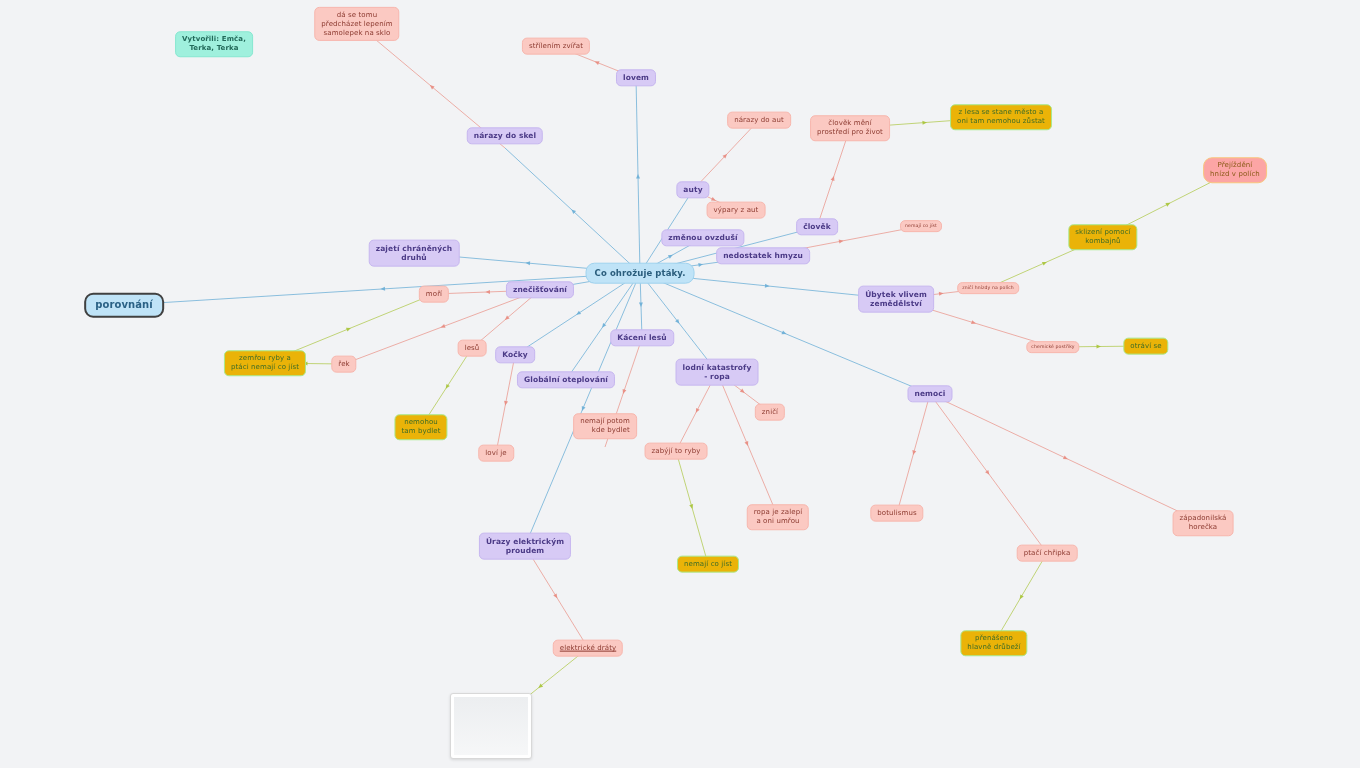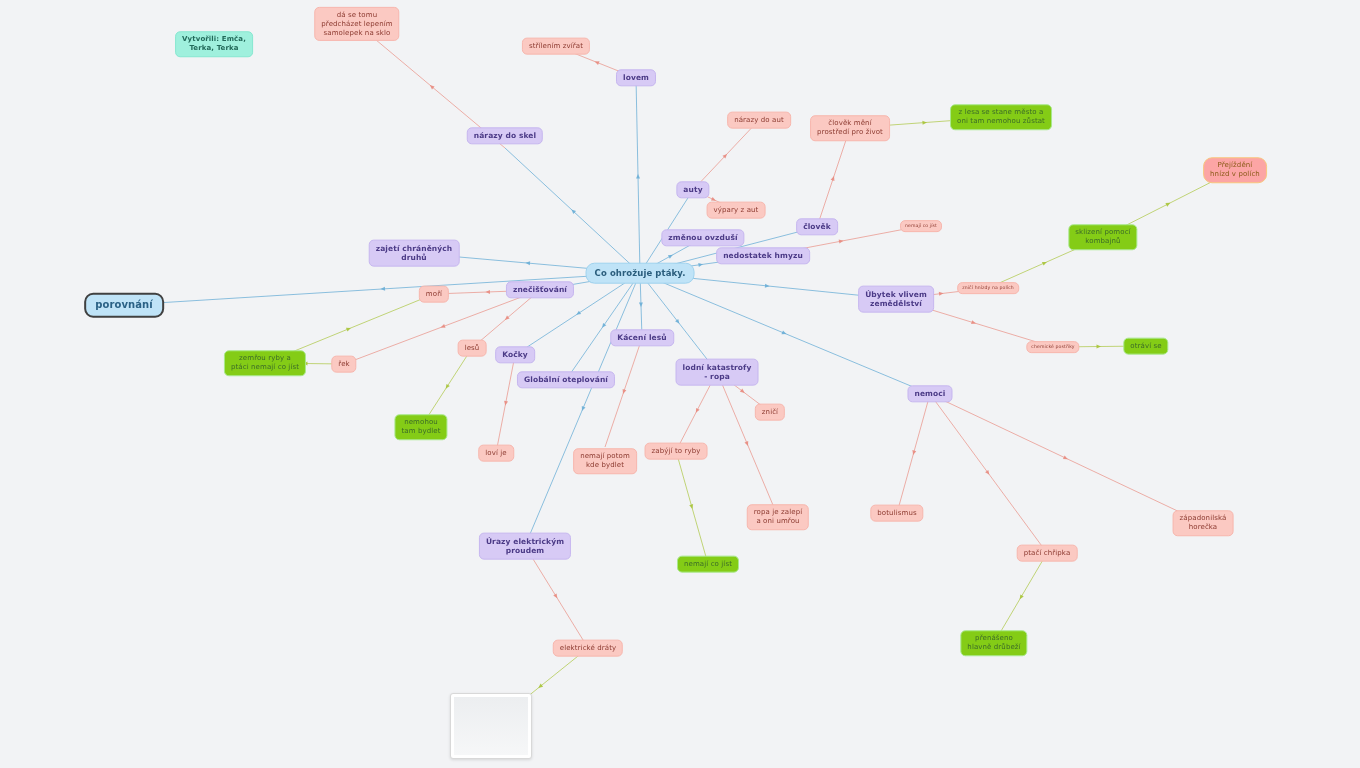--- a/index.html
+++ b/index.html
@@ -34,21 +34,21 @@
   }
   .n-purple{
     background:#d7caf5;color:#4b3a86;border:1px solid #c6b6ef;
     font-size:7.5px;font-weight:bold;border-radius:5px;
   }
   .n-red{
     background:#fbc9c2;color:#8c3a30;border:1px solid #f7b6ad;
     font-size:7px;border-radius:5px;
   }
   .n-green{
-    background:#84cc16;color:#3c6b28;border:1px solid #a9e98d;
+    background:#eab308;color:#3c6b28;border:1px solid #a9e98d;
     font-size:7px;border-radius:5px;
   }
   .n-teal{
     background:#9ff0dd;color:#226a5a;border:1px solid #86e7d0;
     font-size:7px;font-weight:bold;border-radius:5px;
   }
   .n-orange{
     background:#fca5a5;color:#8a5a17;border:1px solid #f8c77f;
     font-size:7px;border-radius:9px;
   }
@@ -187,21 +187,21 @@
       <div class="node n-red" style="left: 434px; top: 294px;">moří</div>
       <div class="node n-red" style="left: 472px; top: 348px;">lesů</div>
       <div class="node n-red" style="left: 344px; top: 364px;">řek</div>
       <div class="node n-green" style="left: 265px; top: 363px;">zemřou ryby a
 ptáci nemají co jíst</div>
       <div class="node n-green" style="left: 421px; top: 427px;">nemohou
 tam bydlet</div>
       <div class="node n-purple" style="left: 515px; top: 355px;">Kočky</div>
       <div class="node n-red" style="left: 496px; top: 453px;">loví je</div>
       <div class="node n-purple" style="left: 642px; top: 338px;">Kácení lesů</div>
-      <div class="node n-red" style="left: 605px; top: 461px;">nemají potom
+      <div class="node n-red" style="left: 605px; top: 426px; text-align: right;">nemají potom
 kde bydlet</div>
       <div class="node n-purple" style="left: 566px; top: 380px;">Globální oteplování</div>
       <div class="node n-purple" style="left: 717px; top: 372px;">lodní katastrofy
 - ropa</div>
       <div class="node n-red" style="left: 770px; top: 412px;">zničí</div>
       <div class="node n-red" style="left: 676px; top: 451px;">zabýjí to ryby</div>
       <div class="node n-green" style="left: 708px; top: 564px;">nemají co jíst</div>
       <div class="node n-red" style="left: 778px; top: 517px;">ropa je zalepí
 a oni umřou</div>
       <div class="node n-purple" style="left: 896px; top: 299px;">Úbytek vlivem
@@ -215,21 +215,21 @@
       <div class="node n-green" style="left: 1146px; top: 346px;">otráví se</div>
       <div class="node n-purple" style="left: 930px; top: 394px;">nemoci</div>
       <div class="node n-red" style="left: 897px; top: 513px;">botulismus</div>
       <div class="node n-red" style="left: 1047px; top: 553px;">ptačí chřipka</div>
       <div class="node n-green" style="left: 994px; top: 643px;">přenášeno
 hlavně drůbeží</div>
       <div class="node n-red" style="left: 1203px; top: 523px;">západonilská
 horečka</div>
       <div class="node n-purple" style="left: 525px; top: 546px;">Úrazy elektrickým
 proudem</div>
-      <div class="node n-red" style="left: 588px; top: 648px;">elektrické dráty</div>
+      <div class="node n-red" style="left: 588px; top: 648px; text-decoration: underline;">elektrické dráty</div>
     </div>
 
   <div class="photo" id="photo-node" style="left: 491px; top: 726px;">
     <div class="inner">
       <div class="sky"></div>
       <svg width="74" height="58" viewBox="0 0 74 58">
         <g stroke="#6b6f74" stroke-width="0.7" fill="none">
           <path d="M6 56 L30 8"></path>
             <path d="M10 56 L34 7"></path>
             <path d="M14 56 L38 7"></path>

